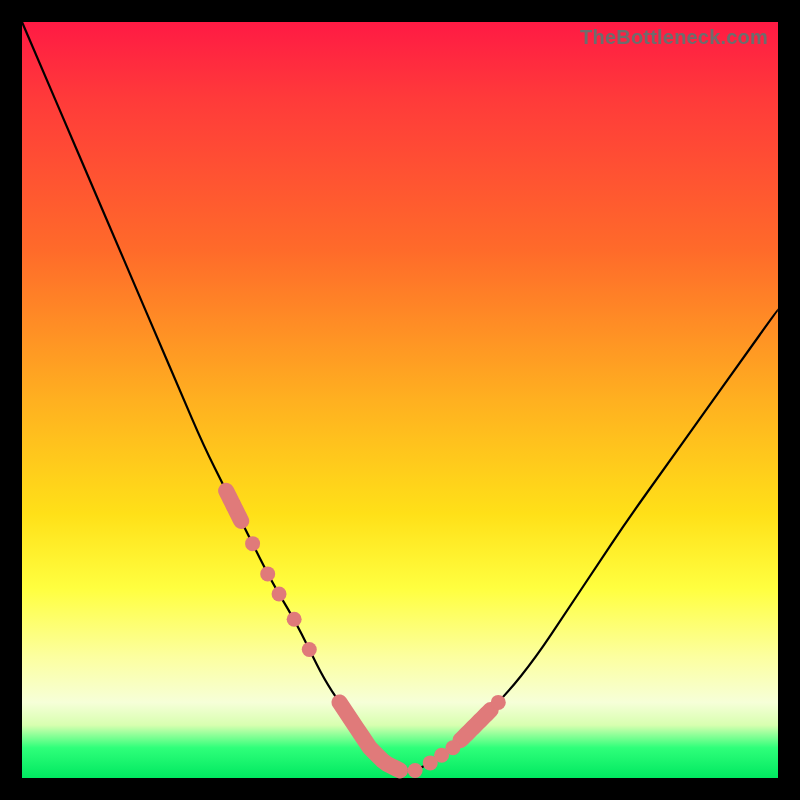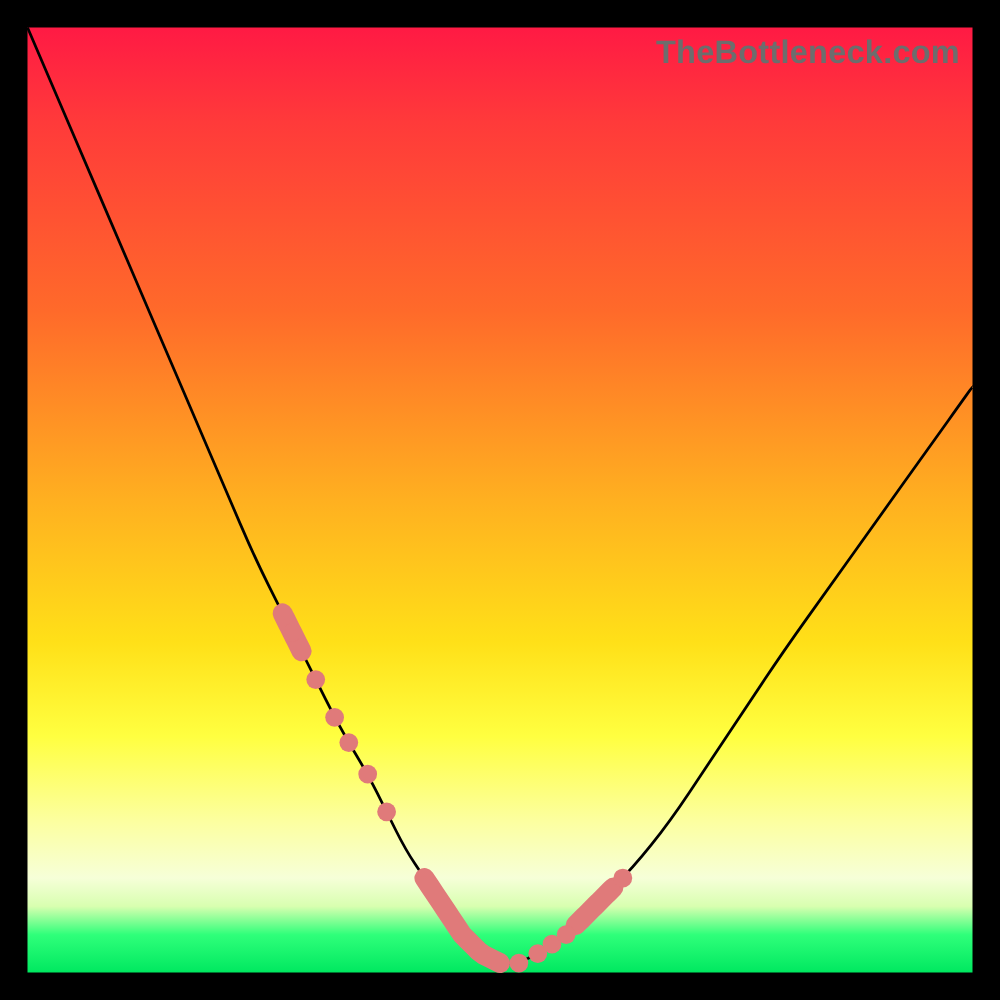--- a/index.html
+++ b/index.html
@@ -27,21 +27,21 @@
       #f6ffd8 90%,
       #d8ffb0 93%,
       #2fff7a 96%,
       #00e860 100%);
   }
   .watermark {
     position: absolute;
     top: 4px;
     right: 10px;
     font-family: Arial, Helvetica, sans-serif;
-    font-size: 26px;
+    font-size: 20px;
     font-weight: 600;
     color: #6d6d6d;
     letter-spacing: 0.2px;
     user-select: none;
   }
   svg.curve {
     position: absolute;
     left: 0; top: 0;
     width: 756px;
     height: 756px;

